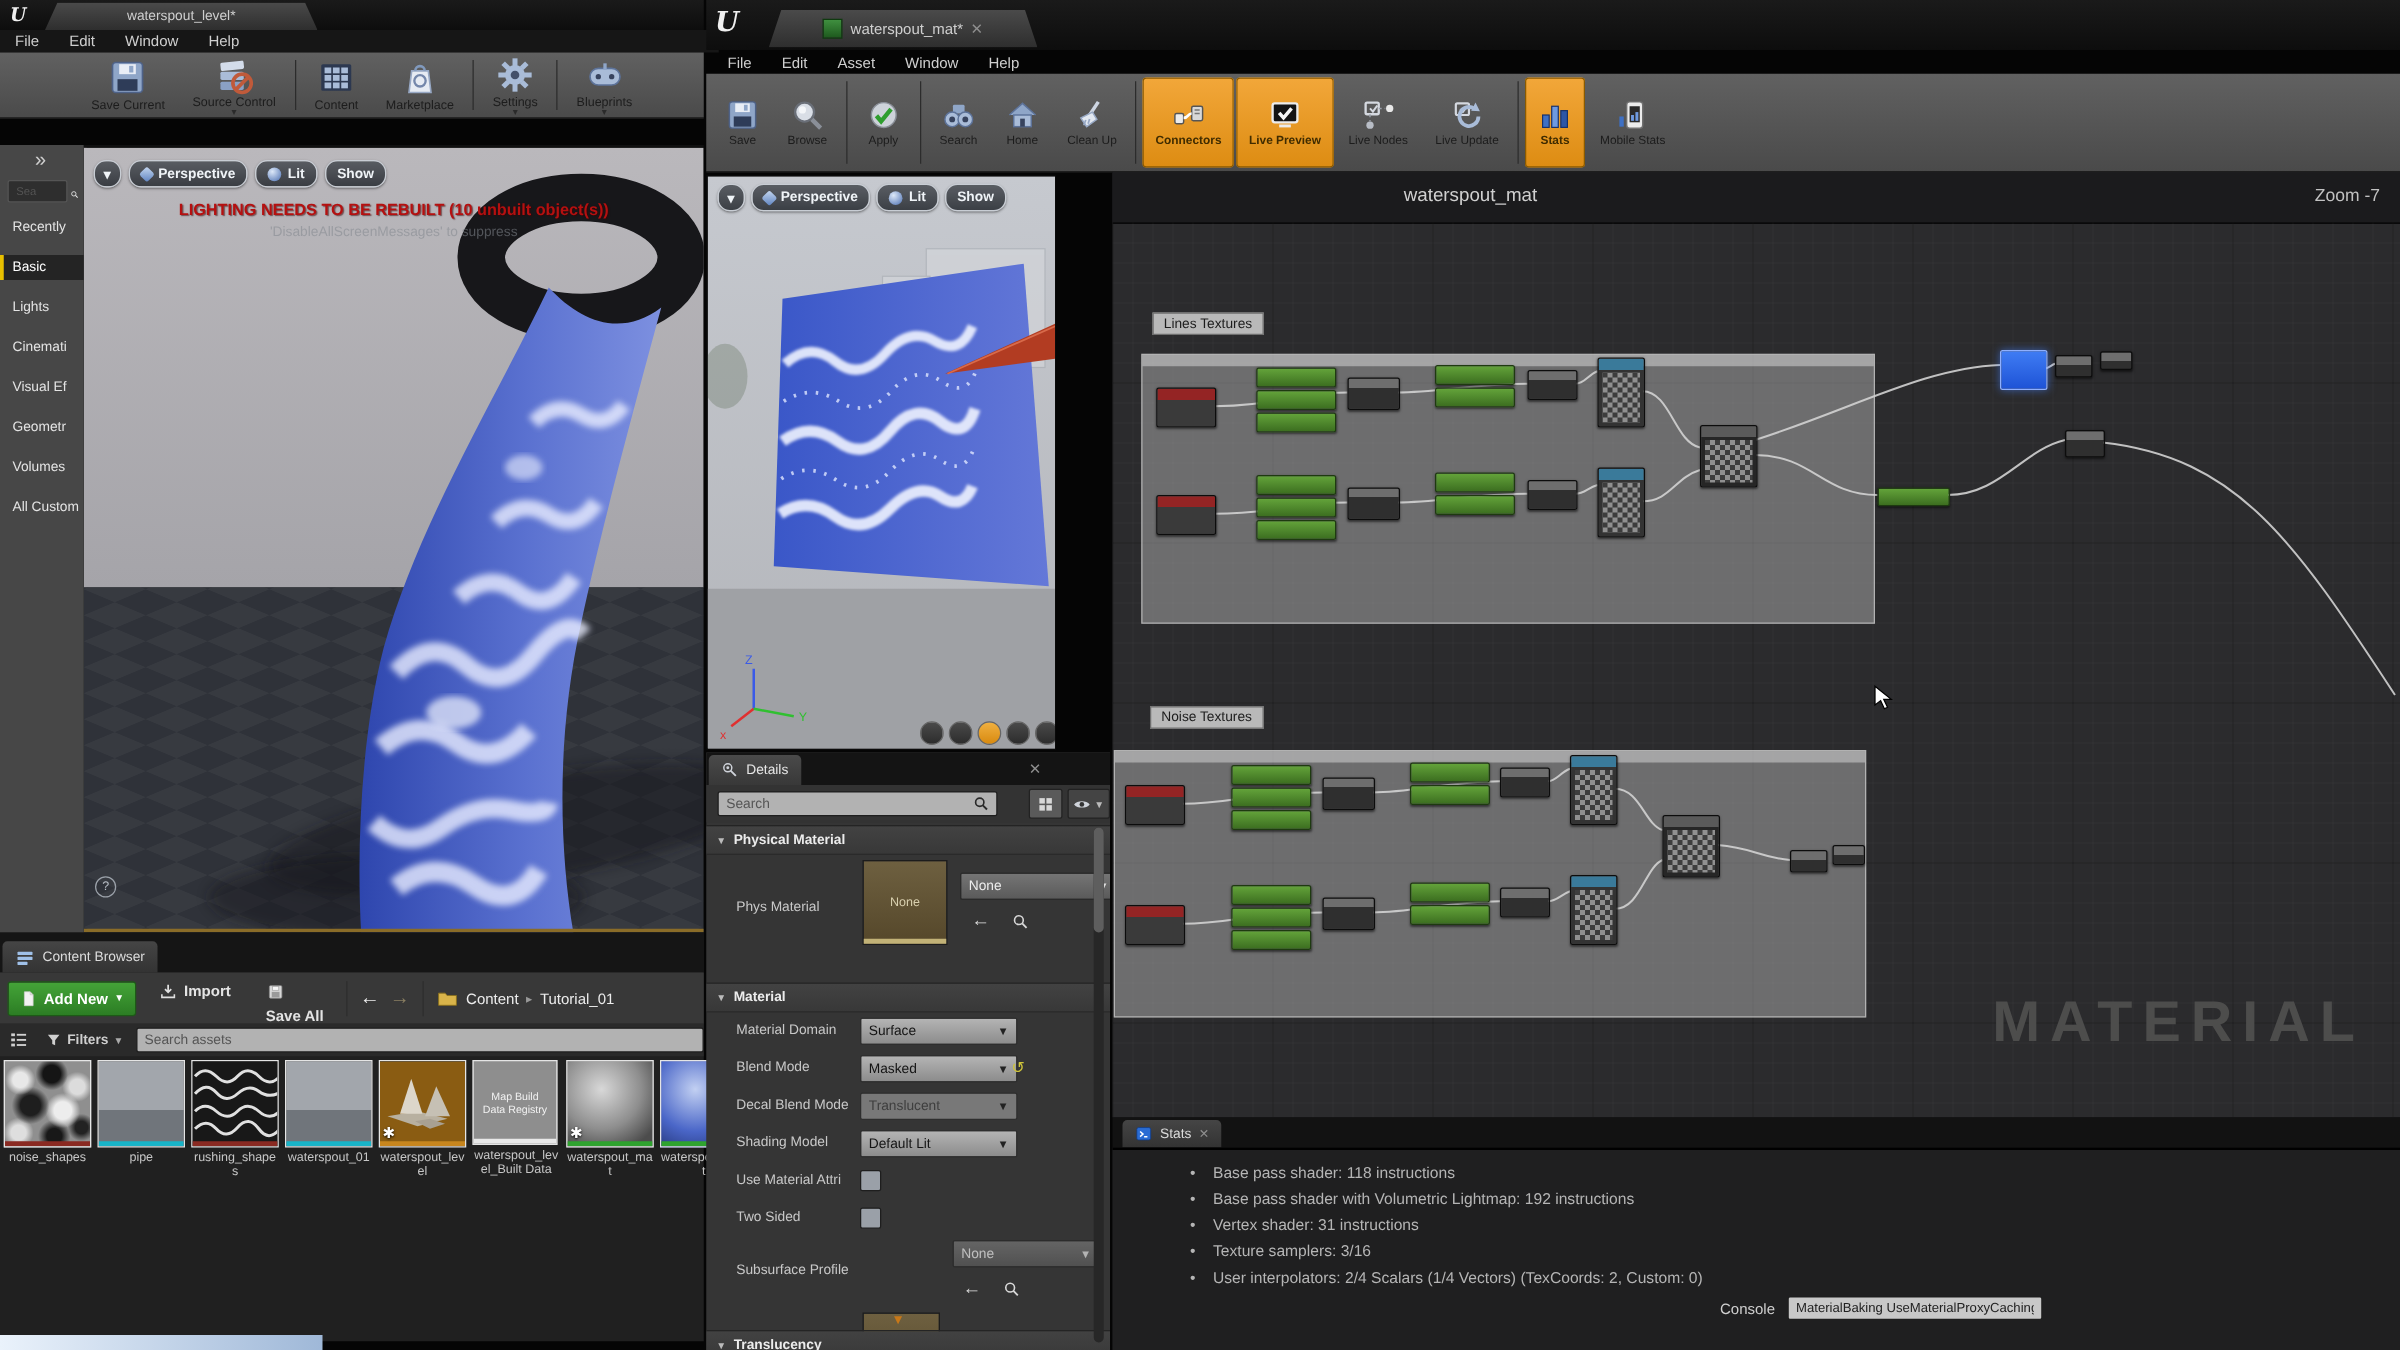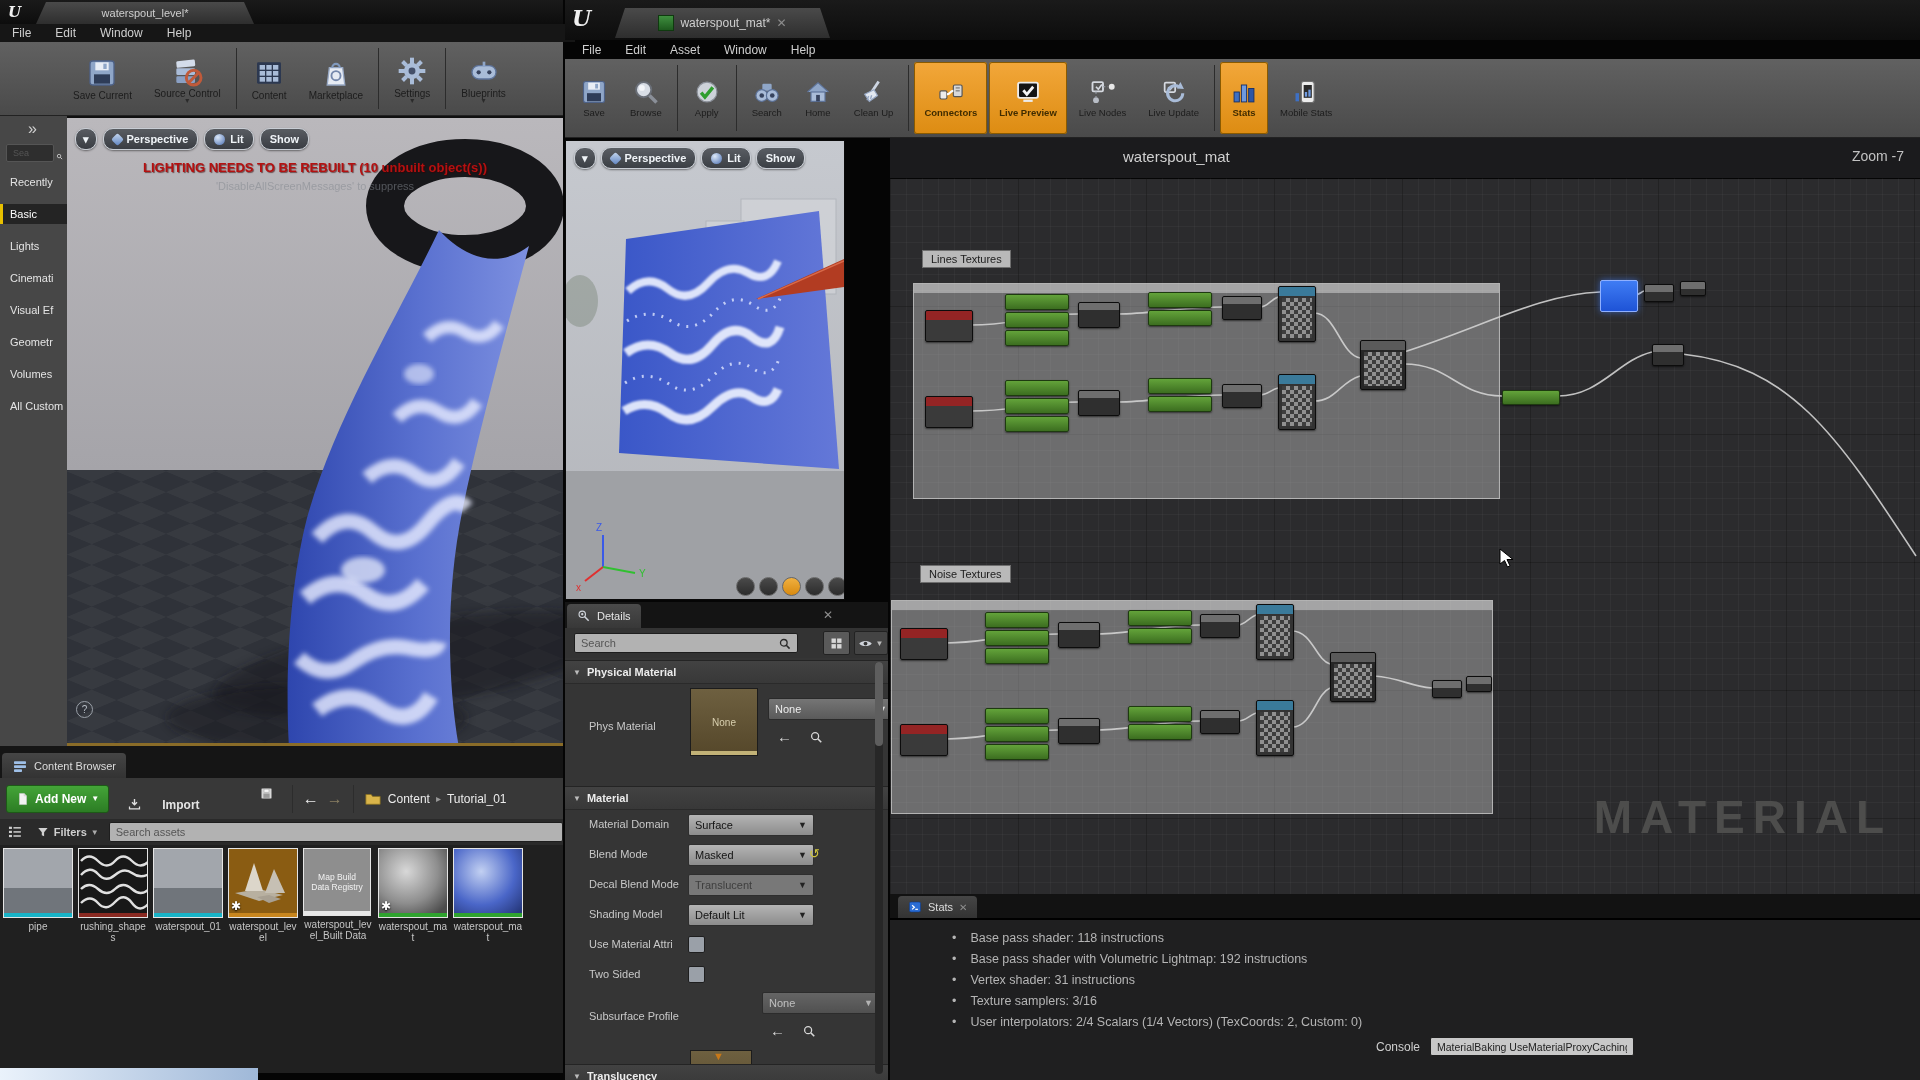--- a/index.html
+++ b/index.html
@@ -32,21 +32,21 @@
   .mode-item.sel::before{content:"";position:absolute;left:0;top:0;bottom:0;width:3px;background:#e8c000;}
   
   .pill{height:20px;border-radius:10px;border:1px solid #c8cdd4;background:linear-gradient(rgba(78,82,88,.9),rgba(40,44,50,.88));
         color:#f0f4f8;font-size:11px;font-weight:bold;display:inline-flex;align-items:center;padding:0 9px;gap:5px;
         box-shadow:0 1px 2px rgba(0,0,0,.45);}
   .pill .cube{width:9px;height:9px;background:linear-gradient(135deg,#c6d8f0,#5d82c0);transform:rotate(45deg);border-radius:2px;}
   .pill .sphere{width:11px;height:11px;border-radius:50%;background:radial-gradient(circle at 35% 30%,#dce8f8,#4a6eb0);}
   
   .cbtab{background:linear-gradient(#454545,#333);border-radius:4px 4px 0 0;color:#dcdcdc;font-size:11px;display:flex;align-items:center;gap:6px;padding:0 10px;}
   .greenbtn{background:linear-gradient(#44a438,#2c7d24);border:1px solid #1d5a17;border-radius:3px;color:#fff;font-size:12px;font-weight:bold;display:flex;align-items:center;gap:5px;padding:0 9px;}
-  .flatbtn{display:flex;align-items:flex-end;gap:20px;color:#e4e4e4;font-size:12px;padding:0 8px;}
+  .flatbtn{display:flex;align-items:flex-start;gap:5px;color:#e4e4e4;font-size:12px;padding:0 8px;}
   .crumb{color:#ececec;font-size:12px;}
   .searchbox{background:#b2b2b2;border:1px solid #1e1e1e;border-radius:2px;color:#3c3c3c;font-size:11px;padding:0 6px;outline:none;}
   .searchbox::placeholder{color:#555;}
   .tile{width:70px;flex:0 0 70px;}
   .th{position:relative;width:68px;height:68px;border:1px solid #e5e5e5;overflow:hidden;}
   .th .bar{position:absolute;left:0;right:0;bottom:0;height:4px;}
   .th .star{position:absolute;left:2px;bottom:4px;color:#fff;font-size:12px;text-shadow:0 1px 2px #000;}
   .tile .nm{margin-top:3px;font-size:10px;line-height:11px;color:#c6c6c6;text-align:center;word-wrap:break-word;}
   .th-noise{background:
      radial-gradient(circle at 18% 22%, #e8e8e8 0 6px, transparent 12px),
@@ -121,21 +121,21 @@
   <div class="abs uelogo" style="left:8px;top:3px;font-size:15px;">U</div>
   <div class="abs wtab" style="left:36px;top:2px;width:218px;height:22px;">
     <span>waterspout_level*</span>
   </div>
   <div class="abs menubar" id="lw-menus" style="left:0;top:24px;width:563px;height:18px;">
       <span>File</span>
       <span>Edit</span>
       <span>Window</span>
       <span>Help</span>
     </div>
-  <div class="abs bigbar" id="lw-toolbar" style="left:0;top:42px;width:563px;height:74px;padding-left:62px;box-sizing:border-box;">
+  <div class="abs bigbar" id="lw-toolbar" style="left:0;top:42px;width:563px;height:53px;padding-left:62px;box-sizing:border-box;">
       <div class="tbtn">
         <span class="ic"><svg viewBox="0 0 24 24">
             <rect x="3" y="3" width="18" height="18" rx="2" fill="#8fa6c8" stroke="#4e6288"></rect>
             <rect x="7" y="4" width="10" height="6" fill="#e9eef6"></rect>
             <rect x="6" y="13" width="12" height="7" fill="#2e3c58"></rect>
             <rect x="13" y="5" width="2.5" height="4" fill="#8fa6c8"></rect>
           </svg></span>
         <span class="lb">Save Current</span>
       </div>
       <div class="tbtn">
@@ -355,20 +355,26 @@
           </svg></span>
       <span style="width:14px;height:14px;margin-left:8px;"><svg viewBox="0 0 24 24">
             <polygon points="4,5 20,5 14,12.5 14,19.5 10,17.5 10,12.5" fill="#d0d0d0"></polygon>
           </svg></span>
       <span style="color:#cfcfcf;font-size:11px;font-weight:bold;">Filters</span>
       <span style="color:#aaa;font-size:8px;">▼</span>
       <input class="searchbox" style="width: 444px; height: 18px; margin-left: 6px;" placeholder="Search assets">
     </div>
 
     <div class="abs" id="asset-grid" style="left:0;top:99px;width:563px;height:196px;display:flex;gap:5px;padding:3px 0 0 3px;overflow:hidden;">
+        <div class="tile">
+          <div class="th th-noise">
+            <div class="bar" style="background: rgb(138, 42, 34);"></div>
+          </div>
+          <div class="nm">noise_shapes</div>
+        </div>
         <div class="tile">
           <div class="th th-scene">
             <div class="bar" style="background: rgb(24, 180, 200);"></div>
           </div>
           <div class="nm">pipe</div>
         </div>
         <div class="tile">
           <div class="th th-waves"><svg viewBox="0 0 68 68">
               <rect width="68" height="68" fill="#181818"></rect>
               <g stroke="#e0e0e0" stroke-width="2.4" fill="none">

